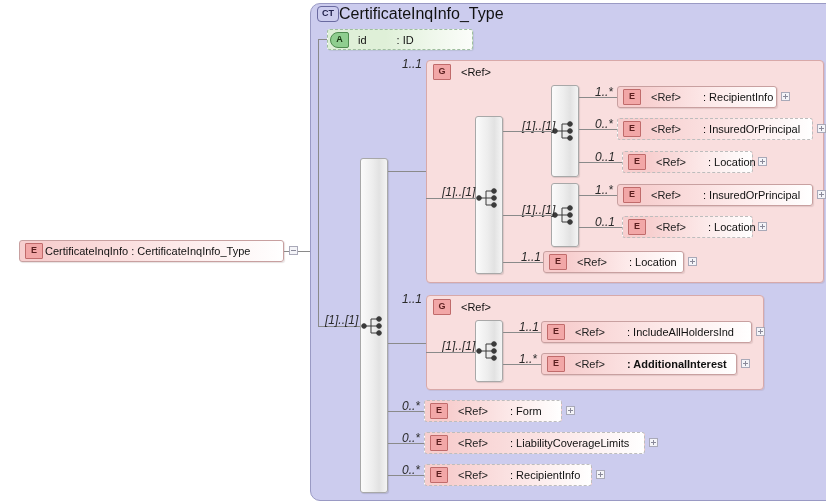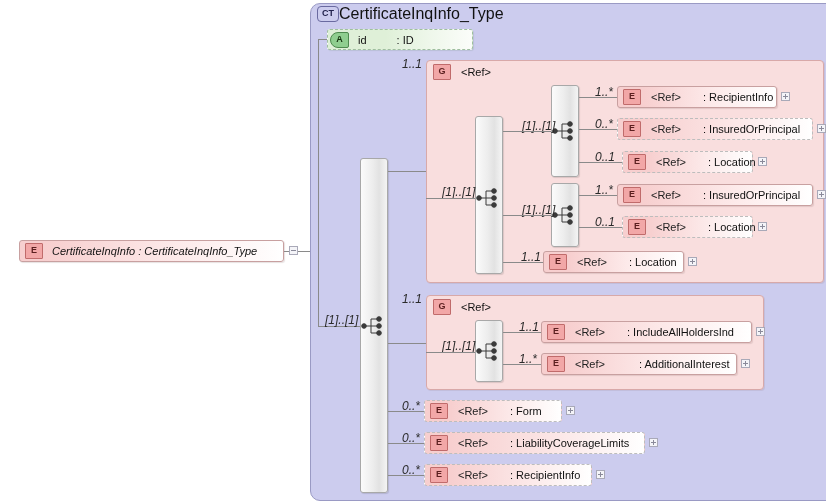--- a/index.html
+++ b/index.html
@@ -154,21 +154,21 @@
 
   <div class="ct-box" style="left:296px;top:3px;width:526px;height:498px;"></div>
 
   <div class="abs" style="left:303px;top:6px;display:flex;align-items:center;height:16px;">
     <span class="tag ct" style="margin-left:0;">CT</span>
     <span class="cap" style="position:static;font-size:16px;">CertificateInqInfo_Type</span>
   </div>
 
   <div class="node" style="left:5px;top:240px;width:265px;height:22px;">
     <span class="tag">E</span>
-    <span class="n-plain" style="margin-left:9px;font-style:italic;">CertificateInqInfo  : CertificateInqInfo_Type</span>
+    <span class="n-plain" style="margin-left:2px;">CertificateInqInfo  : CertificateInqInfo_Type</span>
   </div>
   <div class="pm" style="left:275px;top:246px;"></div>
 
   <div class="ln lnh" style="left:270px;top:251px;width:5px;"></div>
   <div class="ln lnh" style="left:284px;top:251px;width:12px;"></div>
 
   <div class="node attr" style="left:313px;top:29px;width:146px;height:21px;">
     <span class="tag a">A</span>
     <span class="n-plain" style="margin-left:9px;">id</span>
     <span class="n-plain" style="margin-left:30px;">: ID</span>
@@ -338,21 +338,21 @@
     <span class="n-ref">&lt;Ref&gt;</span>
     <span class="n-plain" style="margin-left:22px;">: IncludeAllHoldersInd</span>
   </div>
   <div class="pm plus" style="left:742px;top:327px;"></div>
   <div class="card" style="left:505px;top:320px;">1..1</div>
   <div class="ln lnh" style="left:489px;top:332px;width:38px;"></div>
 
   <div class="node" style="left:527px;top:353px;width:196px;height:22px;">
     <span class="tag">E</span>
     <span class="n-ref">&lt;Ref&gt;</span>
-    <span class="n-plain" style="margin-left:34px;">: AdditionalInterest</span>
+    <span class="n-plain" style="margin-left:22px;font-weight:bold;">: AdditionalInterest</span>
   </div>
   <div class="pm plus" style="left:727px;top:359px;"></div>
   <div class="card" style="left:505px;top:352px;">1..*</div>
   <div class="ln lnh" style="left:489px;top:364px;width:38px;"></div>
 
   <div class="node dashed" style="left:410px;top:400px;width:138px;height:22px;">
     <span class="tag">E</span>
     <span class="n-ref">&lt;Ref&gt;</span>
     <span class="n-plain" style="margin-left:22px;">: Form</span>
   </div>

